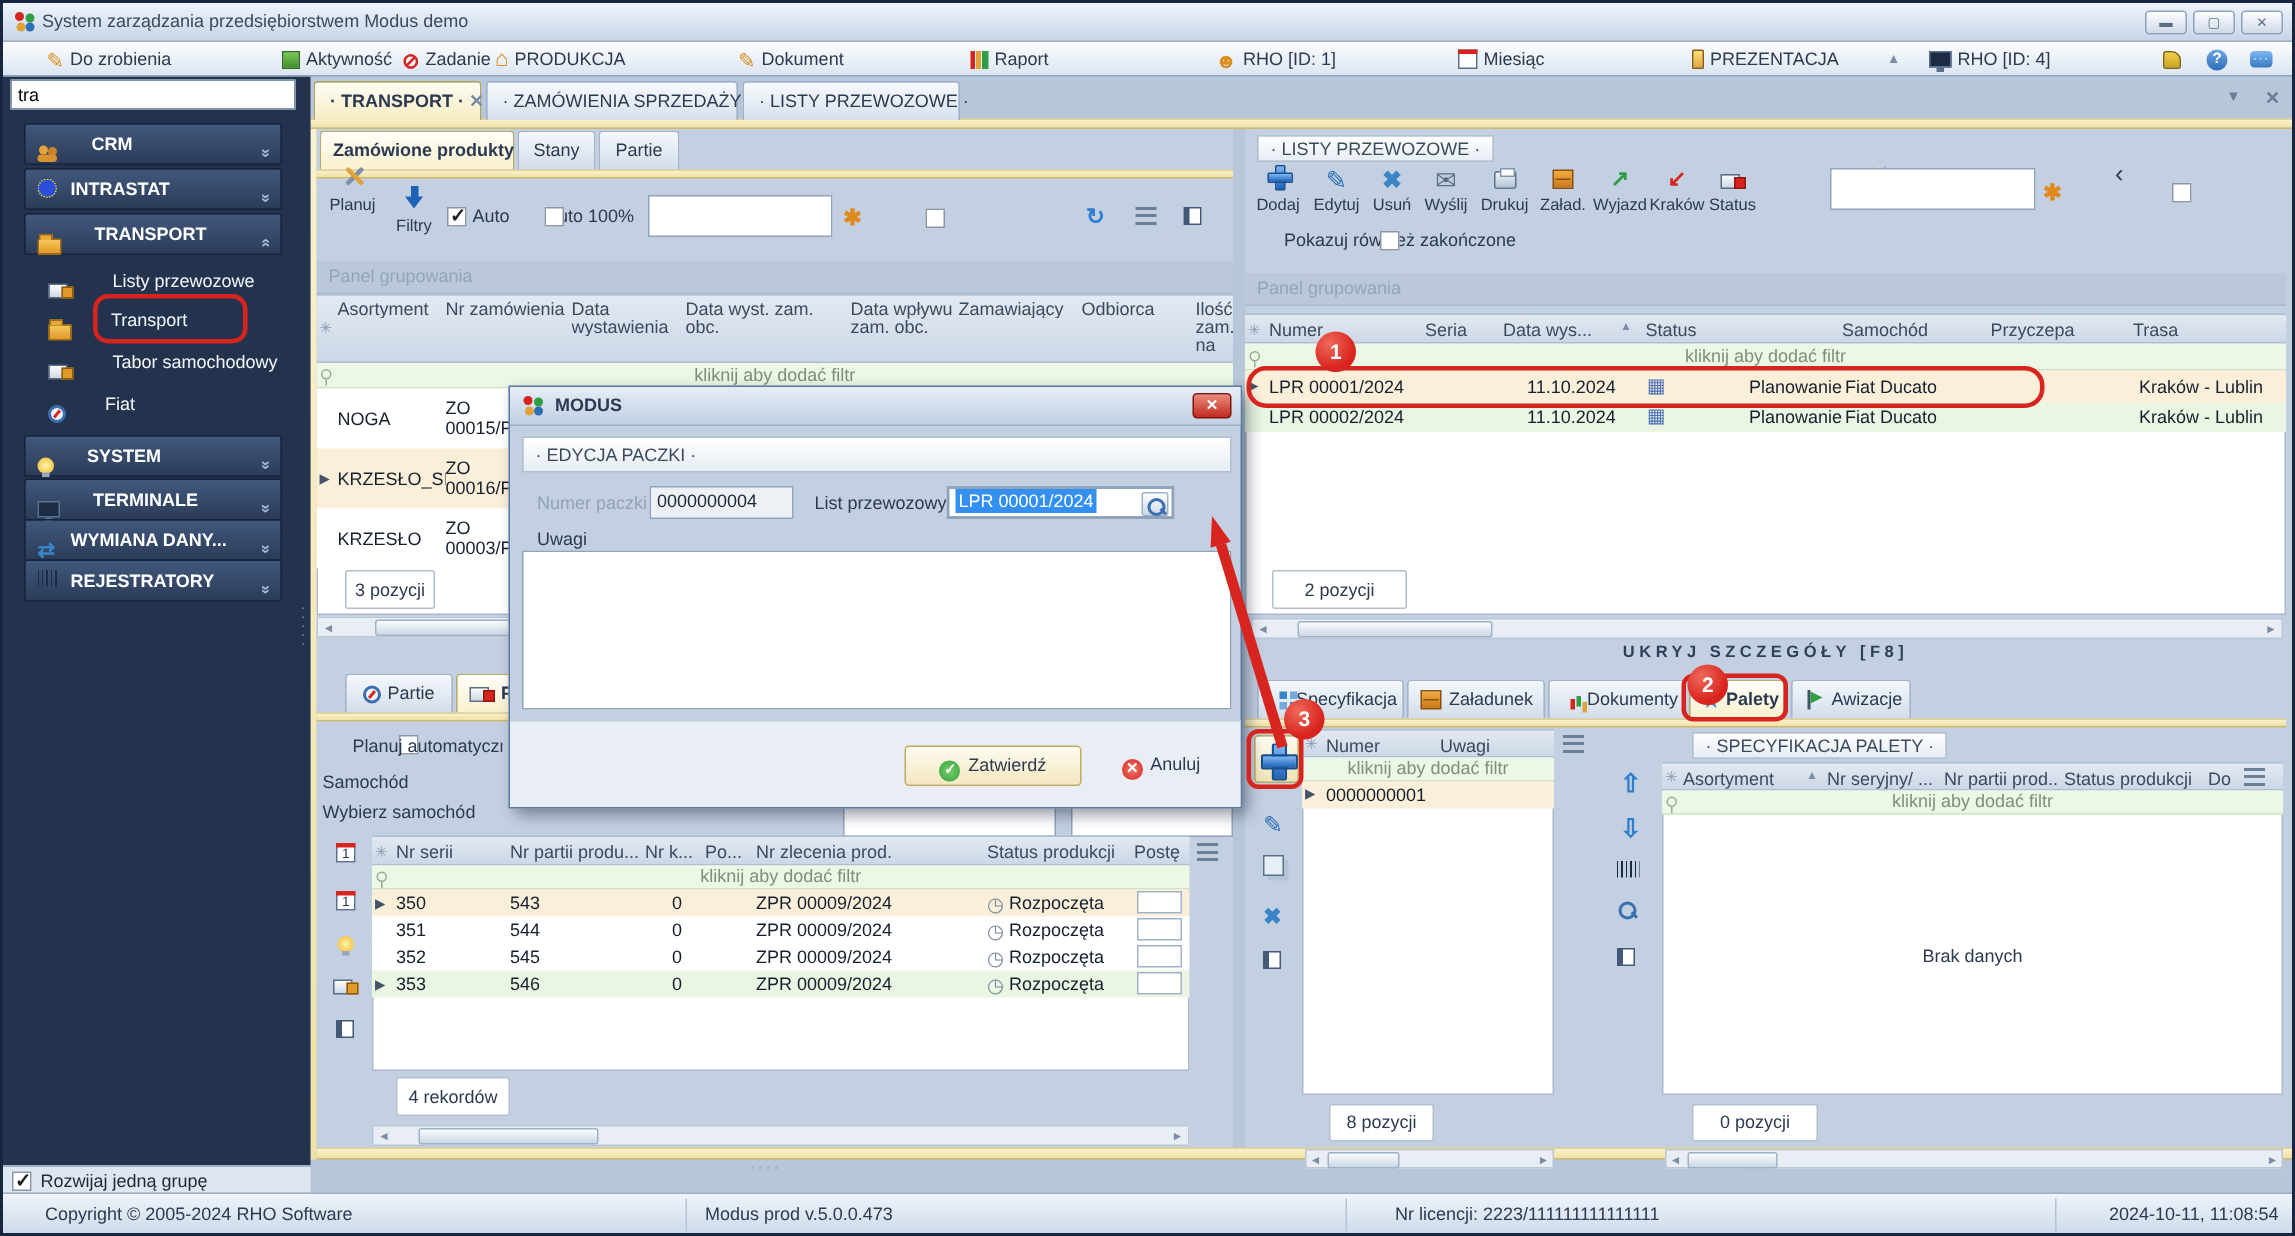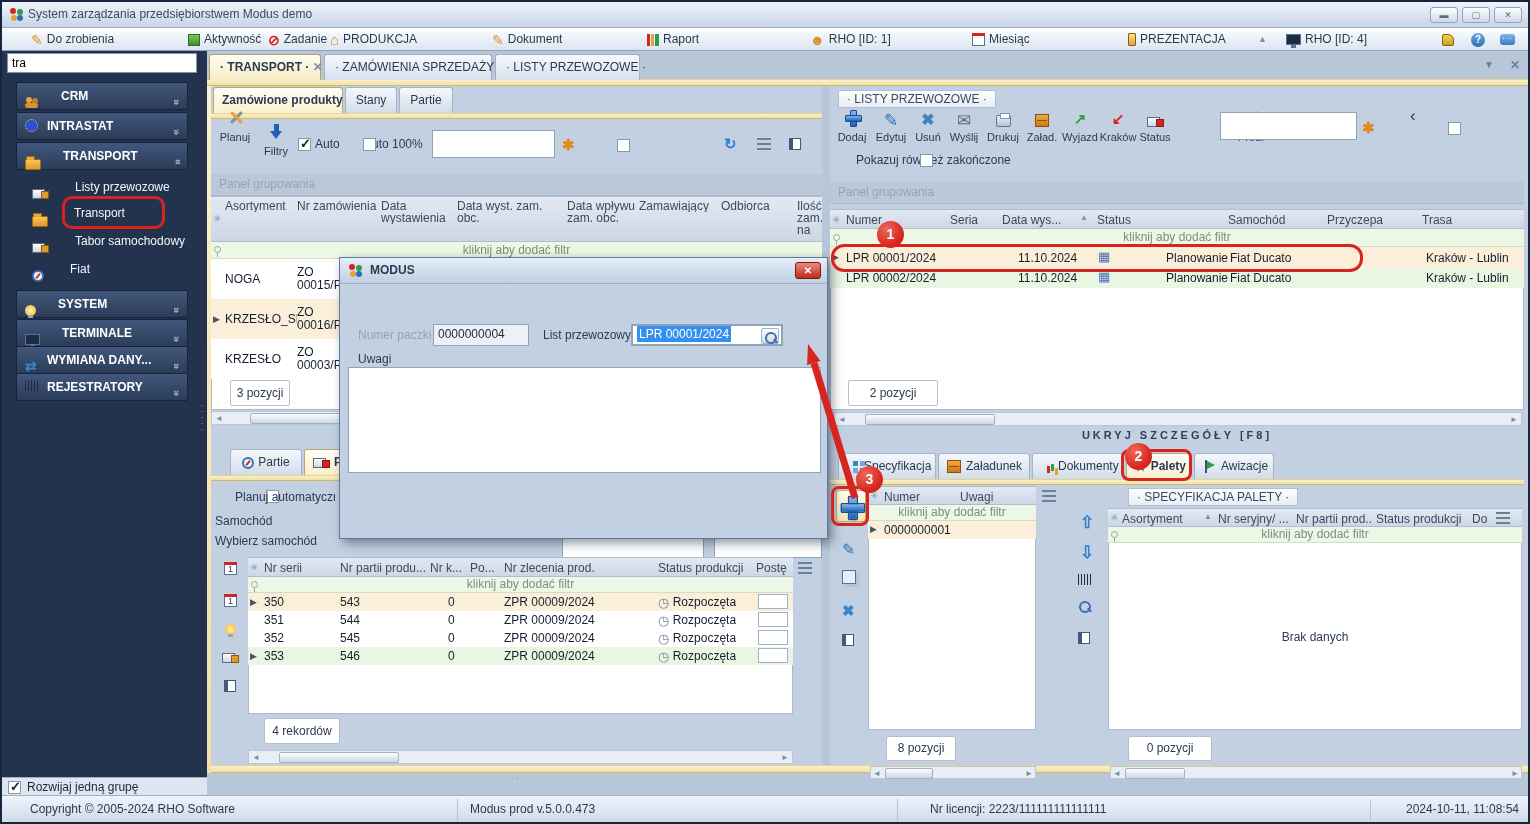--- a/index.html
+++ b/index.html
@@ -478,29 +478,34 @@
     <span class="sar" style="right:2px">►</span>
   </div>
 
 
 <div id="modal" class="ab">
   <div class="mtitle">
     <span class="ab ic ic-modus" style="left:8px;top:5px"></span>
     <span class="ab" style="left:30px;top:5px;font-weight:bold;color:#2c3a50">MODUS</span>
     <span class="mclose">✕</span>
   </div>
+  <div class="ab caption-box" style="left:8px;top:33px;width:473px;height:24px;line-height:20px"><span>· EDYCJA PACZKI ·</span></div>
   <span class="ab graylbl" style="left:18px;top:70px">Numer paczki</span>
   <div class="ab mfield ro" style="left:93px;top:66px;width:96px"><span>0000000004</span></div>
   <span class="ab ltxt" style="left:203px;top:70px">List przewozowy</span>
   <div class="ab mfield" style="left:291px;top:66px;width:152px;border:2px solid #8fa3bb;padding-top:1px">
     <span class="selblue">LPR 00001/2024</span>
     <span class="ab" style="right:2px;top:2px;width:18px;height:16px;background:linear-gradient(#fdfeff,#cfdae8);border:1px solid #9fb2c8;border-radius:2px;padding:1px 2px"><span class="ic ic-mag"></span></span>
   </div>
   <span class="ab ltxt" style="left:18px;top:94px">Uwagi</span>
   <textarea class="ab" style="left: 8px; top: 109px; width: 473px; height: 106px; border: 1px solid rgb(143, 163, 187); resize: none; font: 12px &quot;Liberation Sans&quot;, sans-serif;" value=""></textarea>
+  <div class="ab" style="left:0;top:222px;width:487px;height:58px;background:#e9eef6;border-top:1px solid #c3cedd">
+    <span class="mbtn main" style="left:263px;top:16px;width:118px"><span class="bullet green">✓</span><span>Zatwierdź</span></span>
+    <span class="mbtn" style="left:394px;top:16px;width:80px"><span class="bullet red">✕</span><span>Anuluj</span></span>
+  </div>
 </div>
 
 
 <div id="statusbar" class="ab">
   <span class="seg" style="left:28px">Copyright © 2005-2024 RHO Software</span>
   <span class="div" style="left:455px"></span>
   <span class="seg" style="left:468px">Modus prod v.5.0.0.473</span>
   <span class="div" style="left:895px"></span>
   <span class="seg" style="left:928px">Nr licencji: 2223/111111111111111</span>
   <span class="div" style="left:1368px"></span>

